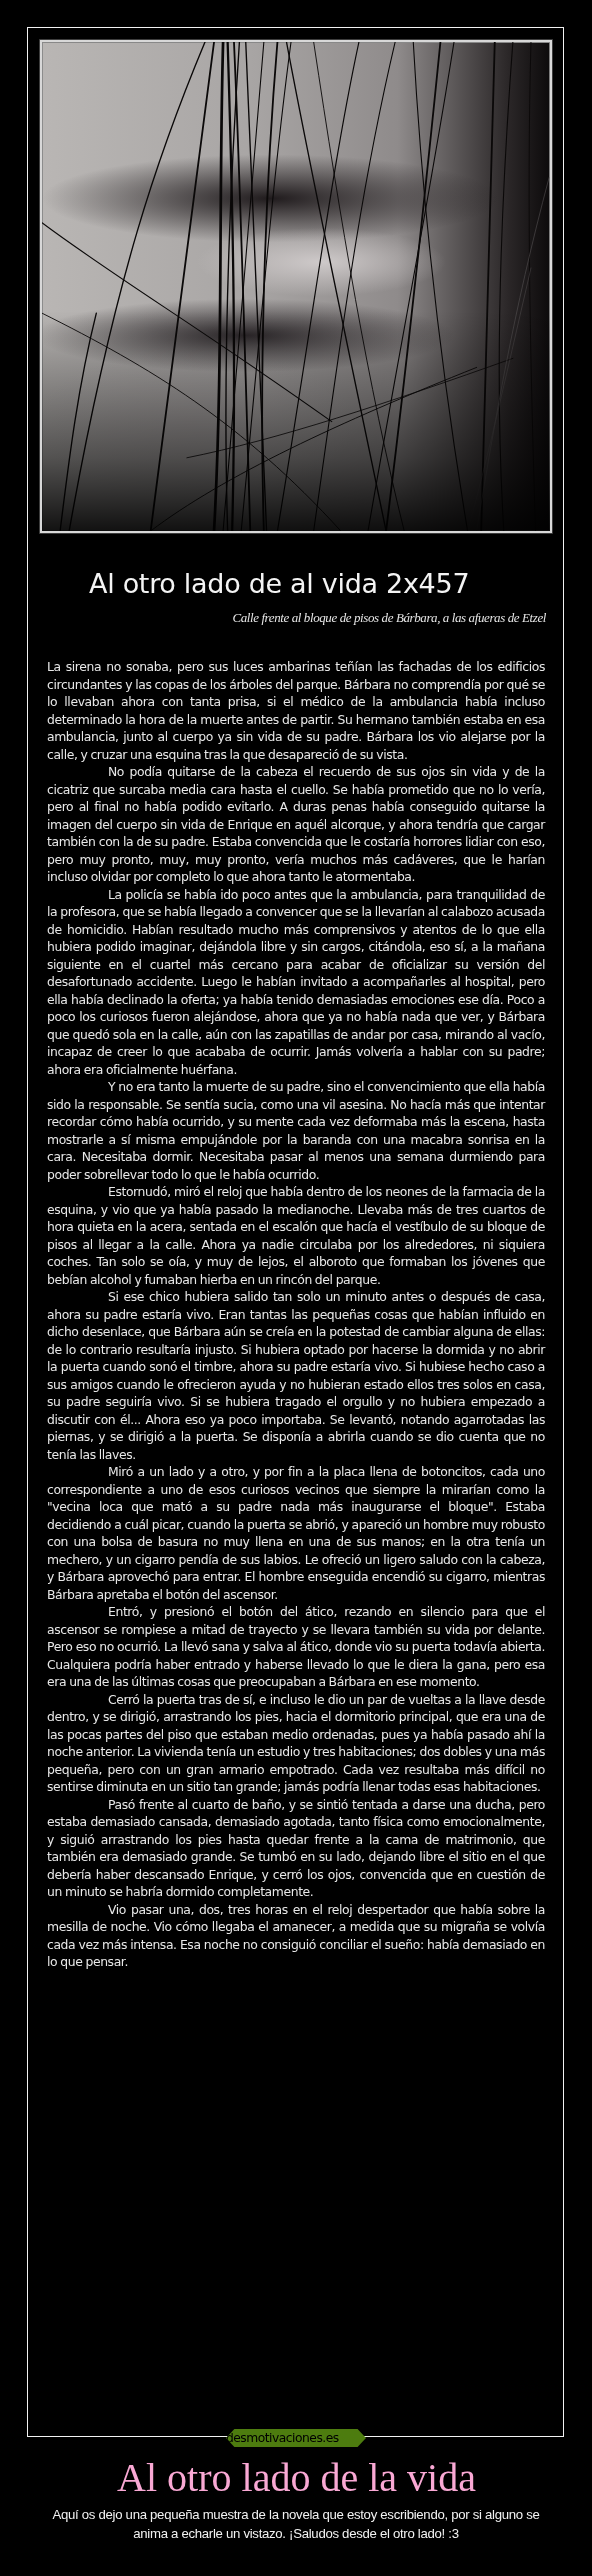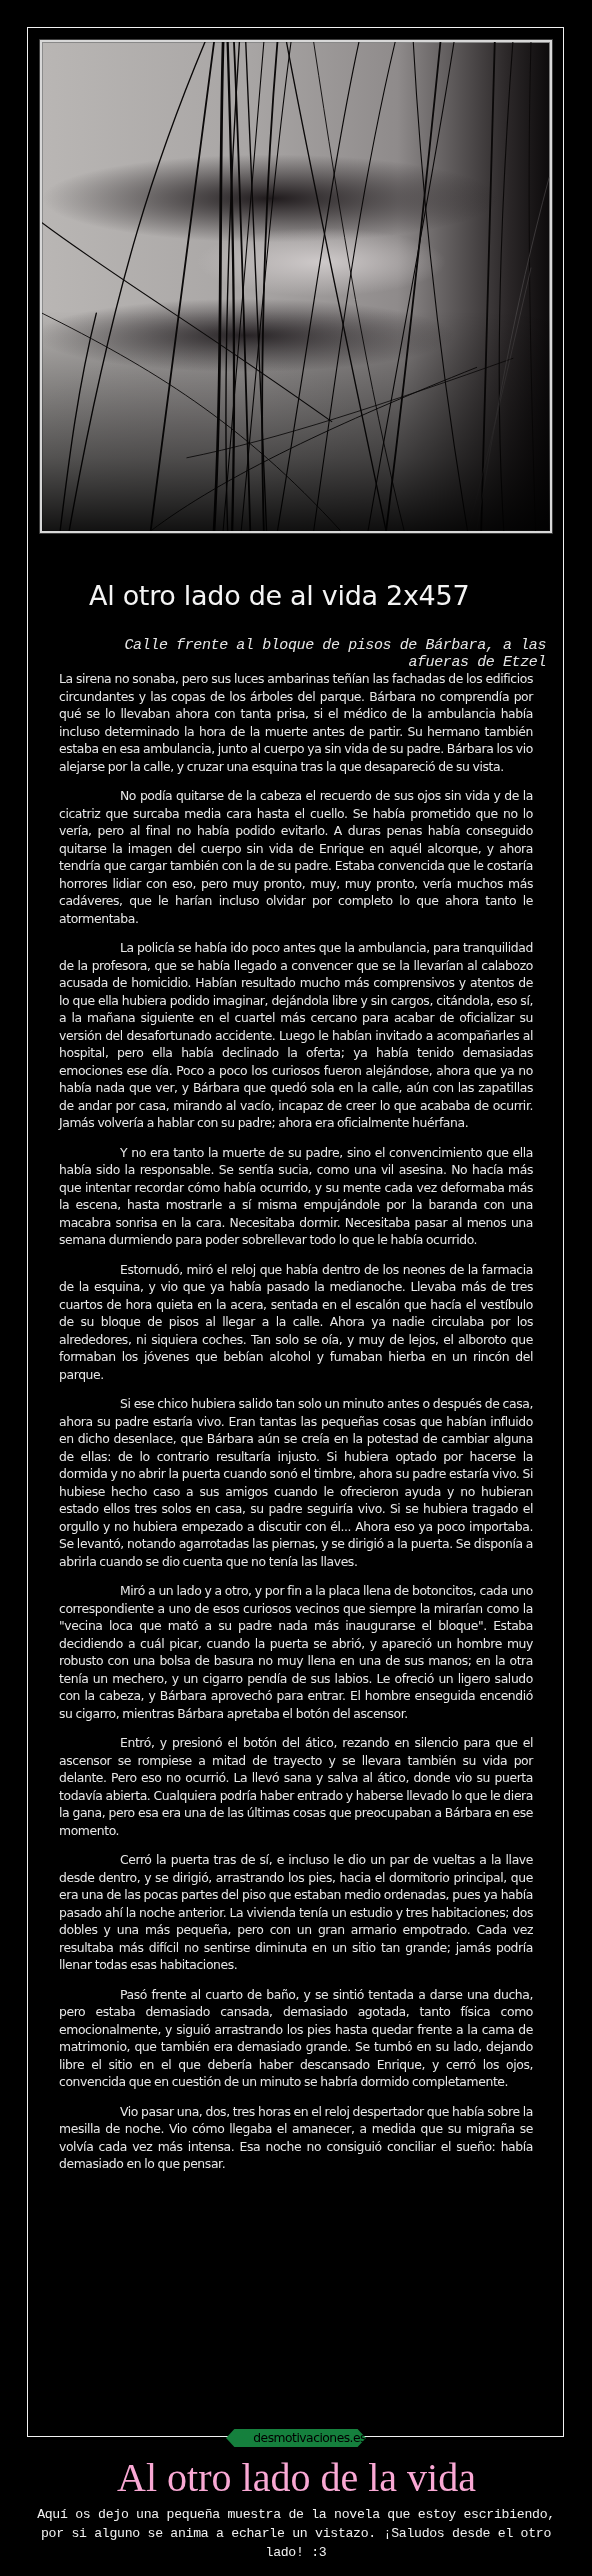--- a/index.html
+++ b/index.html
@@ -19,51 +19,51 @@
       radial-gradient(ellipse 55% 10% at 40% 60%, rgba(30,25,28,0.9), rgba(0,0,0,0) 75%),
       radial-gradient(ellipse 45% 22% at 30% 78%, rgba(170,165,165,0.7), rgba(0,0,0,0) 70%),
       linear-gradient(90deg, #b9b6b4 0%, #a9a6a5 40%, #8f8b8b 70%, #2a2627 92%, #0c0a0b 100%);
   }
   .photo svg { position: absolute; left: 0; top: 0; width: 100%; height: 100%; }
   .photo .vignette {
     position: absolute; inset: 0;
     background: linear-gradient(180deg, rgba(0,0,0,0) 0%, rgba(0,0,0,0) 55%, rgba(0,0,0,0.55) 85%, rgba(0,0,0,0.9) 100%);
   }
   .story-title {
-    position: absolute; left: 89px; top: 580px; width: 438px;
+    position: absolute; left: 89px; top: 568px; width: 438px;
     font-family: "DejaVu Sans", sans-serif; font-size: 27px; font-weight: normal;
     color: #f4f4f4; letter-spacing: -0.3px; white-space: nowrap;
   }
   .story-meta {
-    position: absolute; right: 47px; top: 637px; width: 474px; text-align: right;
-    font-family: Liberation Mono, monospace; font-style: italic; font-size: 15px;
+    position: absolute; right: 47px; top: 609px; width: 474px; text-align: right;
+    font-family: Liberation Serif, serif; font-style: italic; font-size: 13px;
     line-height: 17.3px; color: #e6e6e6; letter-spacing: -0.4px;
   }
   .story-body {
     position: absolute; left: 47px; top: 658px; width: 498px;
     font-family: "DejaVu Sans", sans-serif; font-size: 12.4px; line-height: 17.5px;
     color: #e8e8e8; text-align: justify; letter-spacing: -0.4px; word-spacing: -0.5px;
   }
-  .story-body p { margin: 12px; }
+  .story-body p { margin: 0; }
   .story-body p.indent { text-indent: 61px; }
   .watermark {
     position: absolute; left: 226px; top: 2429px; width: 140px; height: 18px;
-    background: #15803d; color: #000; border-radius: 3.6px;
+    background: #4d7c0f; color: #000; border-radius: 3.6px;
     clip-path: polygon(6% 0, 94% 0, 100% 50%, 94% 100%, 6% 100%, 0 50%);
     font-family: "DejaVu Sans", sans-serif; font-size: 12.3px; line-height: 18px;
-    text-align: right; letter-spacing: -0.5px;
+    text-align: left; letter-spacing: -0.5px;
   }
   .poster-title {
     position: absolute; left: 0; top: 2454px; width: 593px; text-align: center;
     font-family: "Liberation Serif", serif; font-size: 40px; line-height: 47px;
     color: #f9a8d4;
   }
   .poster-caption {
     position: absolute; left: 36px; top: 2505px; width: 520px; text-align: center;
-    font-family: Liberation Mono, monospace; font-size: 13.2px; line-height: 19px;
+    font-family: Liberation Sans, sans-serif; font-size: 13.2px; line-height: 19px;
     color: #f2f2f2; letter-spacing: -0.3px;
   }
 </style>
 </head>
 <body>
 
 <div class="outer-frame"></div>
 
 <div class="photo" title="Blurred black-and-white close-up of an eye behind strands of dark hair">
   <svg viewBox="0 0 561 541" preserveAspectRatio="none">

